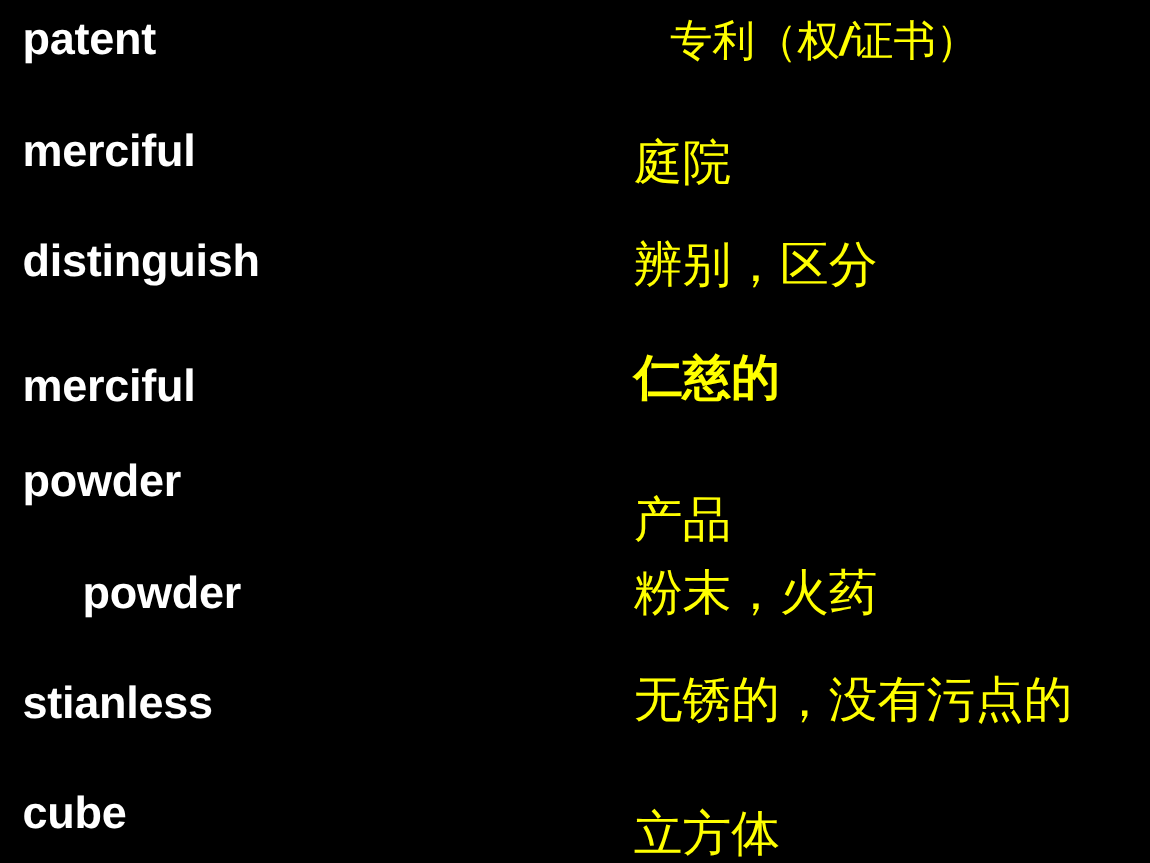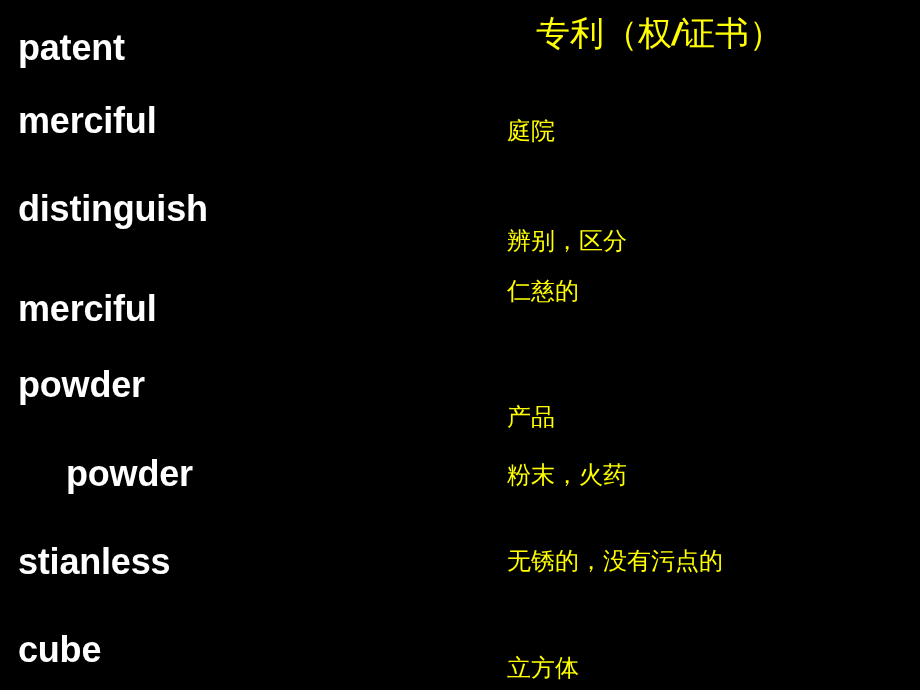--- a/index.html
+++ b/index.html
@@ -36,21 +36,21 @@
     letter-spacing: -0.2px;
     white-space: nowrap;
   }
 
   .gloss {
     position: absolute;
     left: 507px;
     color: #ffff00;
     font-family: "DejaVu Sans", "Liberation Sans", sans-serif;
     font-weight: normal;
-    font-size: 24px;
+    font-size: 39px;
     line-height: 42px;
     white-space: nowrap;
   }
 
   
   .gloss.first-gloss {
     left: 536px;
     font-size: 34px;
     line-height: 38px;
   }
@@ -65,33 +65,33 @@
   
   #row-0 { top: 0px; }
   #row-1 { top: 88px; }
   #row-2 { top: 176px; }
   #row-3 { top: 264px; }
   #row-4 { top: 352px; }
   #row-5 { top: 440px; }
   #row-6 { top: 528px; }
   #row-7 { top: 616px; }
 
-  #row-0 .term { top: 28px; }
+  #row-0 .term { top: 11px; }
   #row-1 .term { top: 13px; }
   #row-2 .term { top: 13px; }
   #row-3 .term { top: 25px; text-align: right; }
   #row-4 .term { top: 13px; }
   #row-5 .term { top: 14px; margin-left: 48px; }
   #row-6 .term { top: 14px; }
   #row-7 .term { top: 14px; }
 
   #row-0 .gloss { top: 14px; }
   #row-1 .gloss { top: 22px; }
-  #row-2 .gloss { top: 16px; margin-top: 28px; }
-  #row-3 .gloss { top: 6px; }
+  #row-2 .gloss { top: 16px; }
+  #row-3 .gloss { top: 18px; font-weight: bold; }
   #row-4 .gloss { top: 18px; margin-top: 26px; }
   #row-5 .gloss { top: 14px; }
   #row-6 .gloss { top: 12px; }
   #row-7 .gloss { top: 16px; margin-top: 15px; }
 </style>
 </head>
 <body>
 
 <div id="slide">
 

